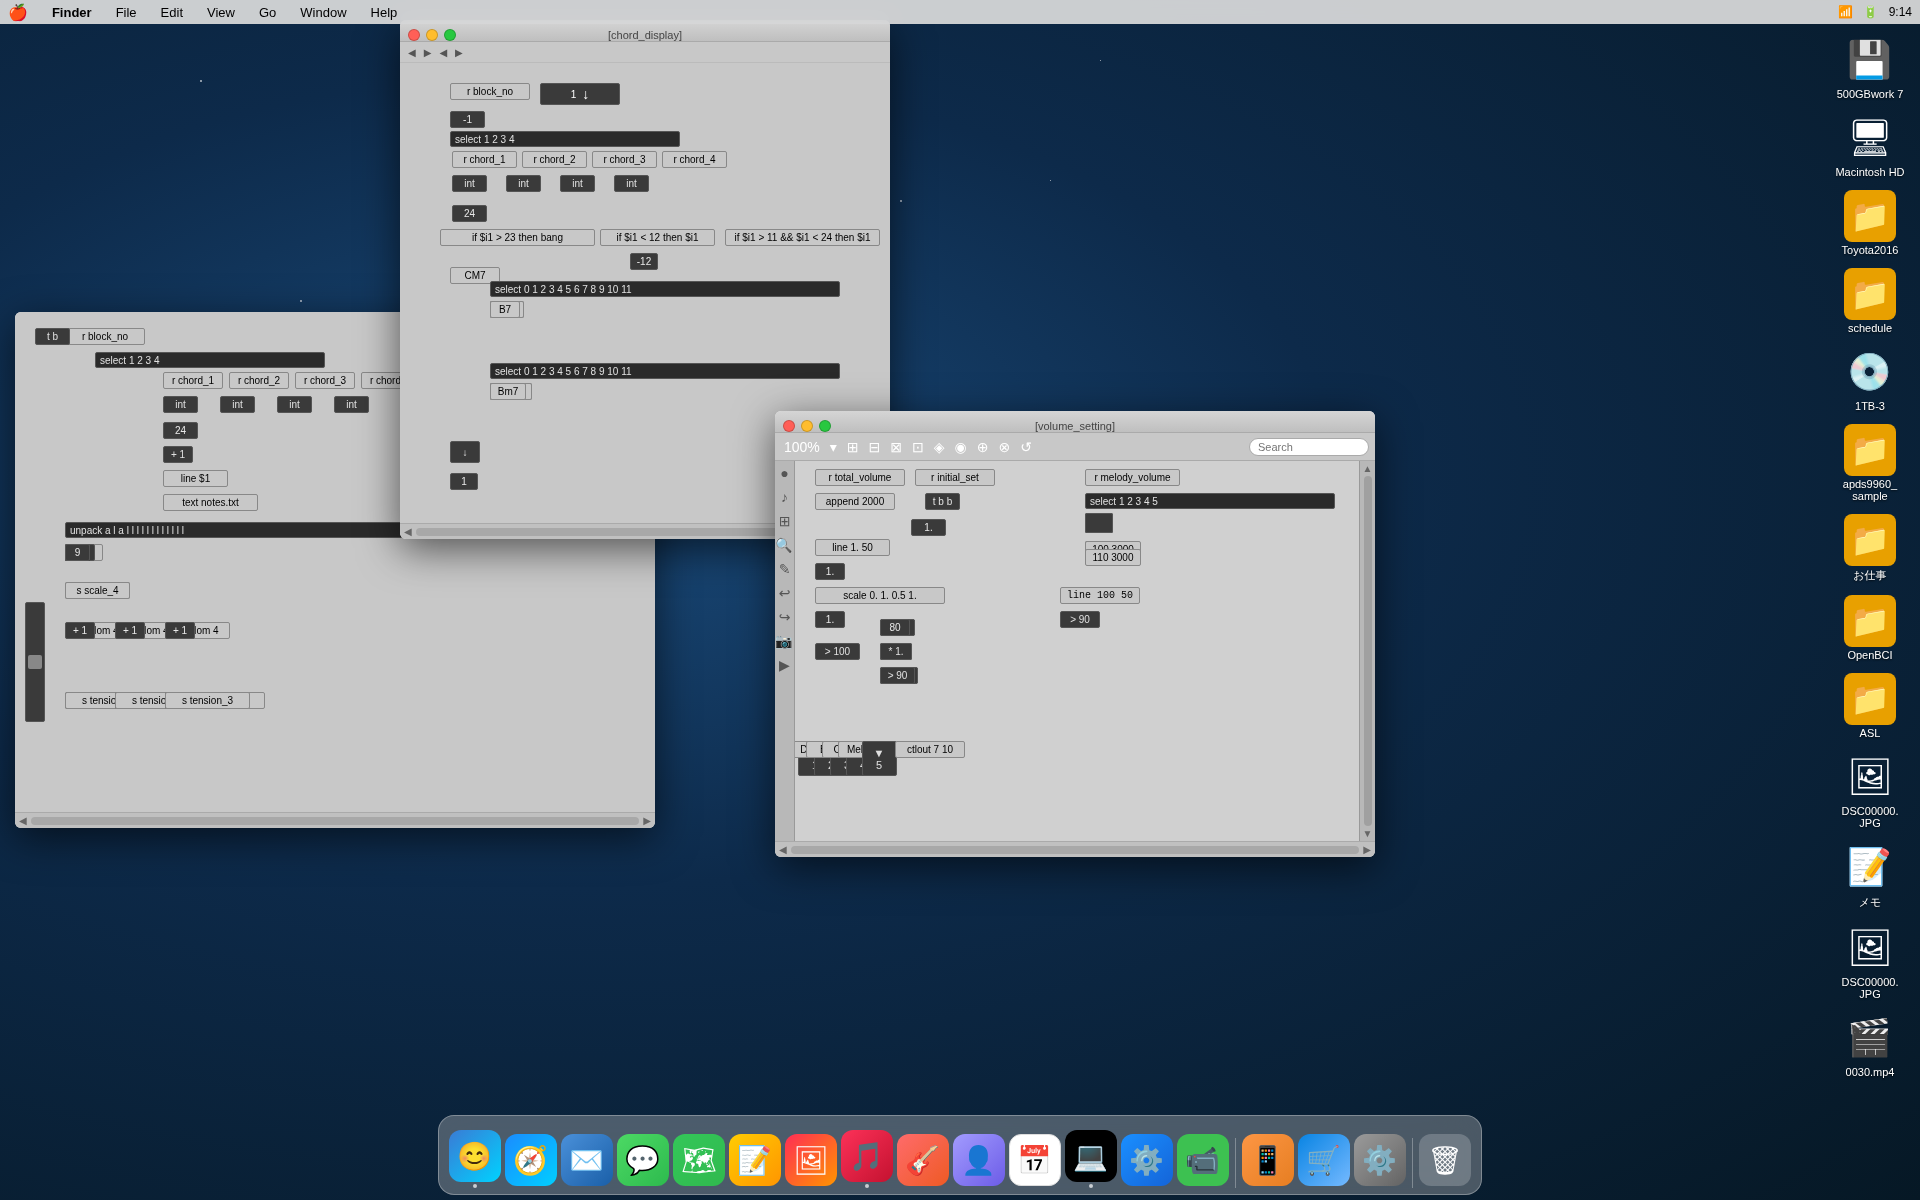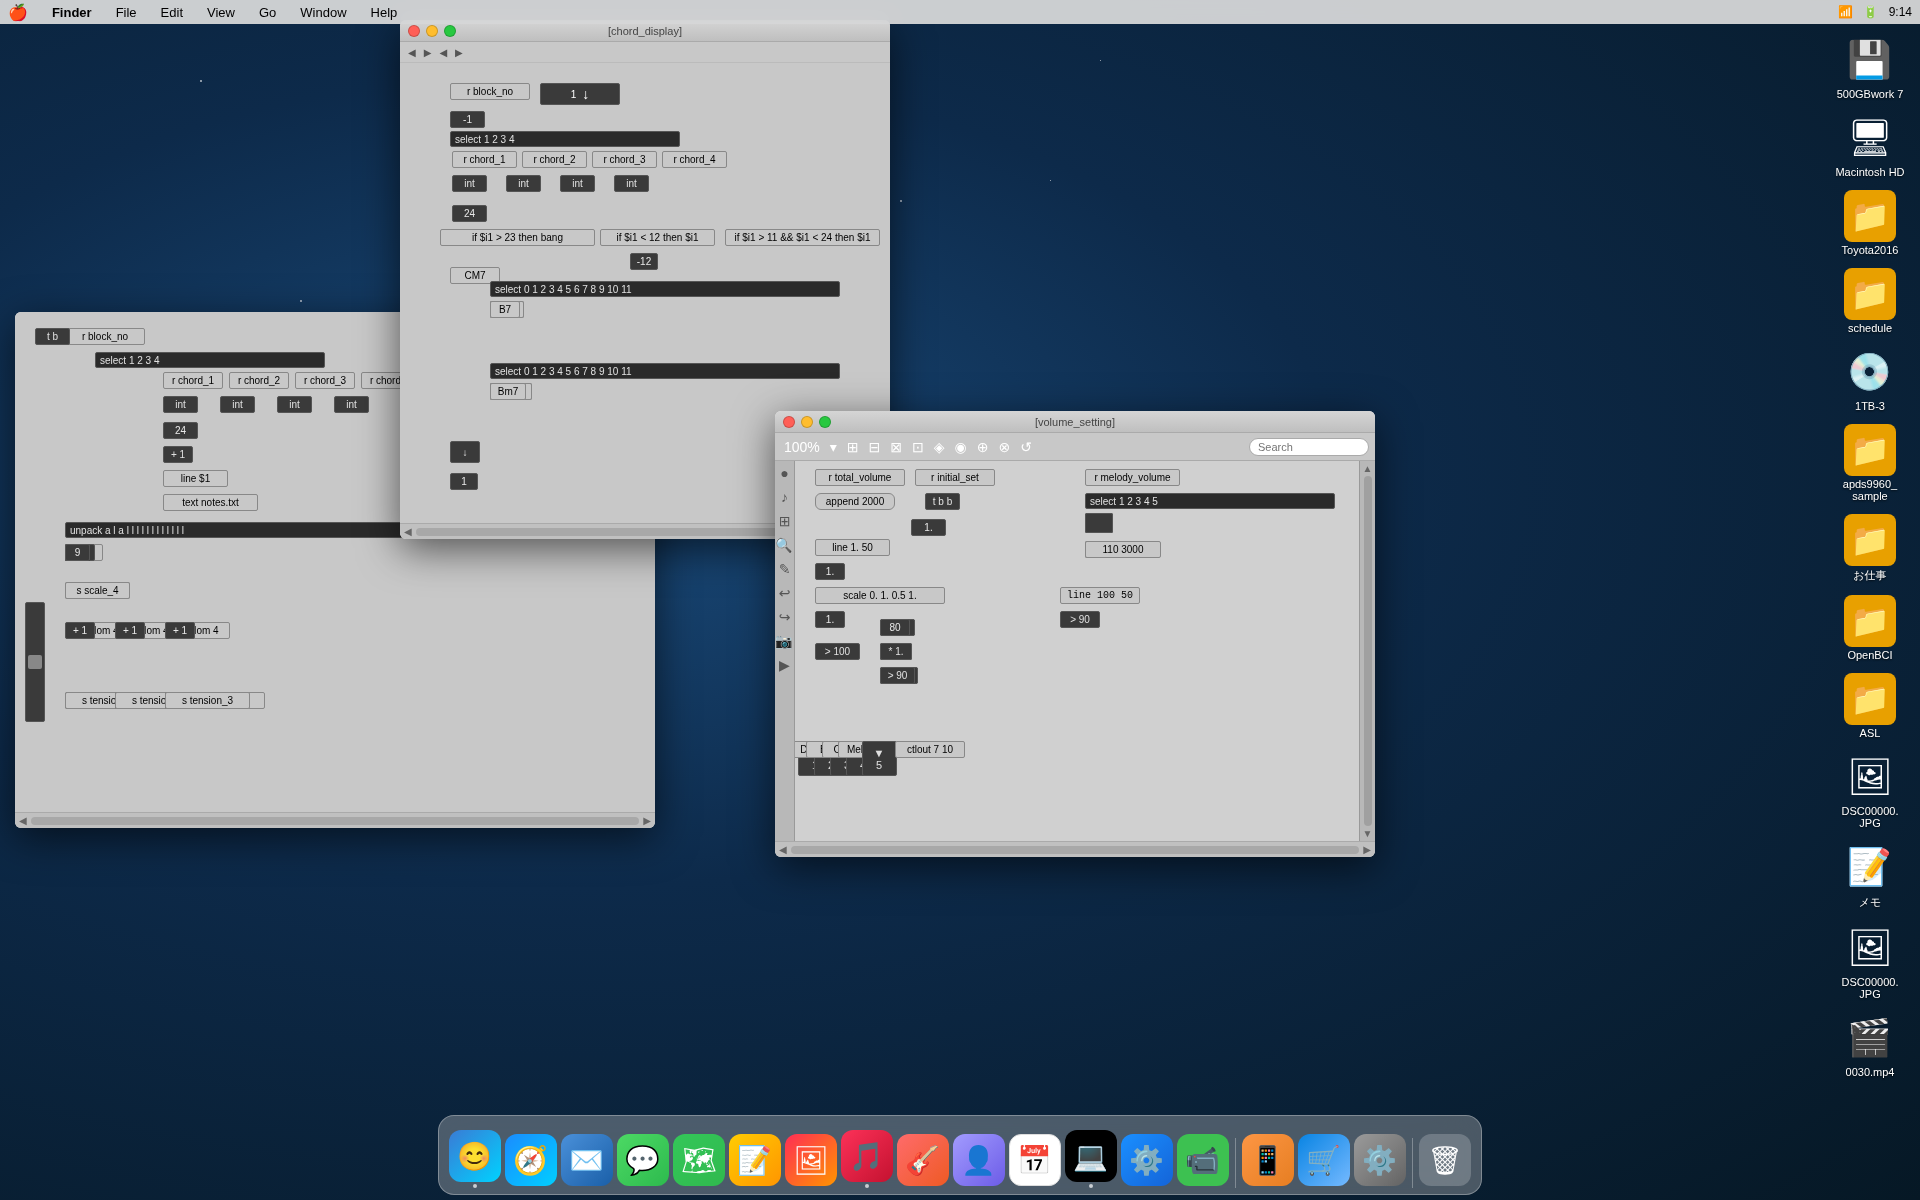--- a/index.html
+++ b/index.html
@@ -96,21 +96,21 @@
       position: absolute;
       border-radius: 6px;
       box-shadow: 0 10px 40px rgba(0,0,0,0.6);
       overflow: hidden;
       background: #e8e8e8;
     }
     .window-titlebar {
       height: 22px;
       background: linear-gradient(180deg, #d5d5d5 0%, #bfbfbf 100%);
       display: flex;
-      align-items: center;
+      align-items: flex-end;
       padding: 0 8px;
       gap: 6px;
       border-bottom: 1px solid #aaa;
       position: relative;
     }
     .window-btn {
       width: 12px;
       height: 12px;
       border-radius: 50%;
       border: 1px solid rgba(0,0,0,0.2);
@@ -602,21 +602,21 @@
       <span class="vs-sidebar-btn">📷</span>
       <span class="vs-sidebar-btn">▶</span>
     </div>
 
     <div style="flex:1; position:relative; background:#d0d0d0; overflow:hidden;">
 
       <div class="patch-box light" style="position:absolute;top:8px;left:20px;width:90px;">r total_volume</div>
       <div class="patch-box light" style="position:absolute;top:8px;left:120px;width:80px;">r initial_set</div>
       <div class="patch-box light" style="position:absolute;top:8px;left:290px;width:95px;">r melody_volume</div>
 
-      <div class="patch-box light" style="position:absolute;top:32px;left:20px;width:80px;border-radius:6px;">append 2000</div>
+      <div class="patch-box light" style="position:absolute;top:32px;left:20px;width:80px;">append 2000</div>
       <div class="patch-box" style="position:absolute;top:32px;left:130px;width:35px;">t b b</div>
 
       <div style="position:absolute;top:32px;left:290px;width:250px;height:16px;background:#2a2a2a;border:1px solid #555;border-radius:2px;display:flex;align-items:center;padding:0 4px;">
         <span style="color:#e0e0e0;font-size:10px;">select 1 2 3 4 5</span>
       </div>
 
       <div style="position:absolute;top:52px;left:290px;display:flex;gap:4px;">
         <div class="patch-box number-box" style="width:28px;height:20px;"></div>
         <div class="patch-box number-box" style="width:28px;height:20px;"></div>
         <div class="patch-box number-box" style="width:28px;height:20px;"></div>
@@ -628,21 +628,21 @@
       <div class="patch-box number-box" style="position:absolute;top:58px;left:116px;width:35px;">1.</div>
 
       <div class="patch-box light" style="position:absolute;top:78px;left:20px;width:75px;">line 1. 50</div>
 
       <div style="position:absolute;top:80px;left:290px;display:flex;gap:4px;">
         <div class="patch-box light" style="width:48px;">90 500</div>
         <div class="patch-box light" style="width:52px;">45 3000</div>
         <div class="patch-box light" style="width:52px;">65 3000</div>
         <div class="patch-box light" style="width:52px;">90 3000</div>
         <div class="patch-box light" style="width:56px;">100 3000</div>
-        <div class="patch-box light" style="width:76px;">110 3000</div>
+        <div class="patch-box light" style="width:56px;margin-top:8px;">110 3000</div>
       </div>
 
       <div class="patch-box number-box" style="position:absolute;top:102px;left:20px;width:30px;">1.</div>
 
       <div class="patch-box light" style="position:absolute;top:126px;left:20px;width:130px;">scale 0. 1. 0.5 1.</div>
 
       <div class="patch-box light" style="position:absolute;top:126px;left:265px;width:80px;font-family:Liberation Mono, monospace;">line 100 50</div>
 
       <div class="patch-box number-box" style="position:absolute;top:150px;left:20px;width:30px;">1.</div>
 

